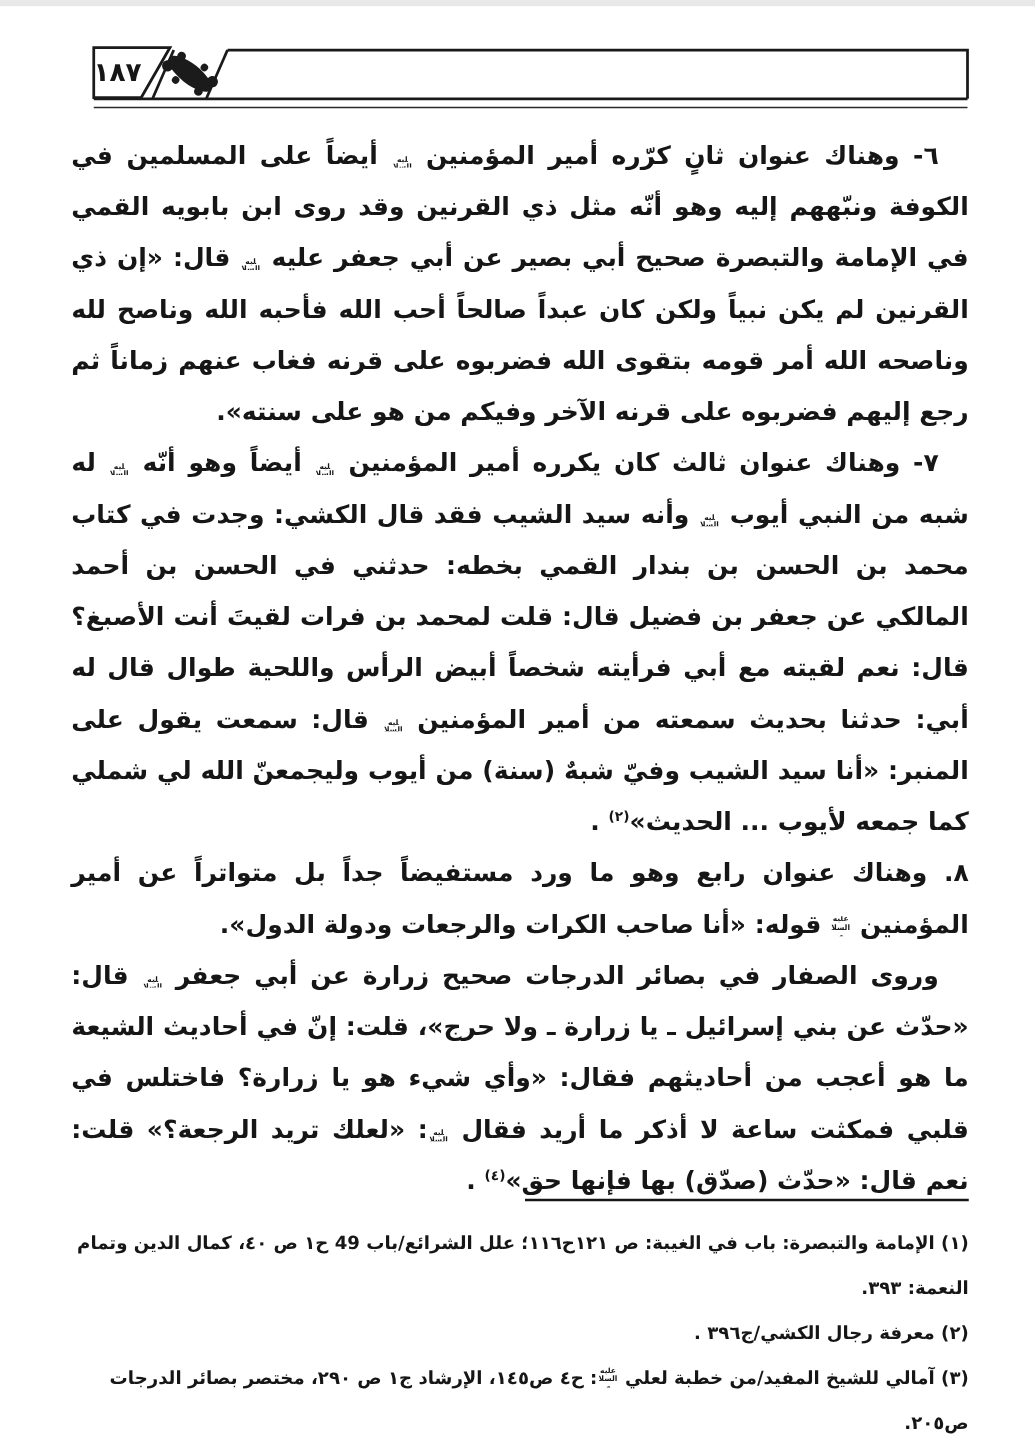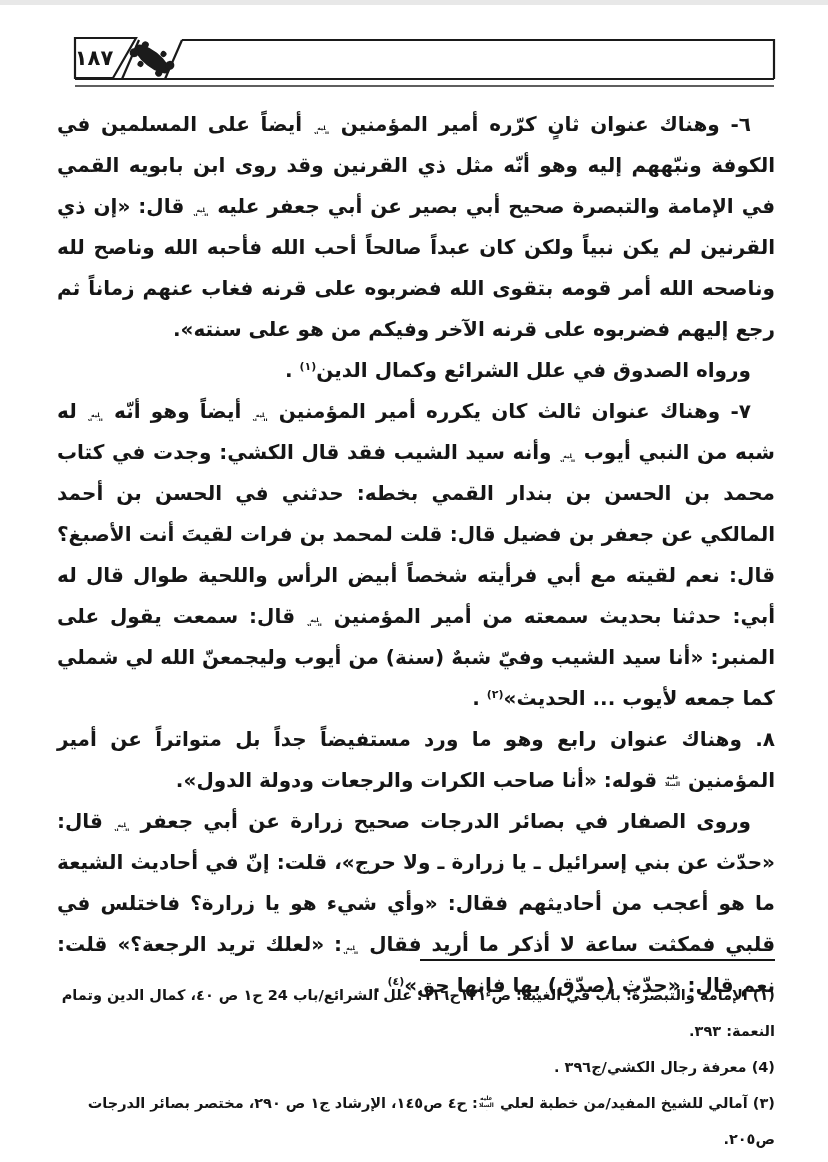--- a/index.html
+++ b/index.html
@@ -83,28 +83,27 @@
 
     <line x1="75" y1="74" x2="774" y2="74" stroke="#1a1a1a" stroke-width="2.2"></line>
     <line x1="75" y1="81" x2="774" y2="81" stroke="#2a2a2a" stroke-width="1.3"></line>
   </svg>
 
   <div class="page-number">١٨٧</div>
 
 
   <div class="body-text">
     <p class="para indent">٦- وهناك عنوان ثانٍ كرّره أمير المؤمنين <span class="honorific">عليه السلام</span> أيضاً على المسلمين في الكوفة ونبّههم إليه وهو أنّه مثل ذي القرنين وقد روى ابن بابويه القمي في الإمامة والتبصرة صحيح أبي بصير عن أبي جعفر عليه <span class="honorific">عليه السلام</span> قال: «إن ذي القرنين لم يكن نبياً ولكن كان عبداً صالحاً أحب الله فأحبه الله وناصح لله وناصحه الله أمر قومه بتقوى الله فضربوه على قرنه فغاب عنهم زماناً ثم رجع إليهم فضربوه على قرنه الآخر وفيكم من هو على سنته».</p>
-    <p class="para indent">ورواه الصدوق في علل الشرائع وكمال الدين<span class="fnref">(١)</span> .</p>
     <p class="para indent">٧- وهناك عنوان ثالث كان يكرره أمير المؤمنين <span class="honorific">عليه السلام</span> أيضاً وهو أنّه <span class="honorific">عليه السلام</span> له شبه من النبي أيوب <span class="honorific">عليه السلام</span> وأنه سيد الشيب فقد قال الكشي: وجدت في كتاب محمد بن الحسن بن بندار القمي بخطه: حدثني في الحسن بن أحمد المالكي عن جعفر بن فضيل قال: قلت لمحمد بن فرات لقيتَ أنت الأصبغ؟ قال: نعم لقيته مع أبي فرأيته شخصاً أبيض الرأس واللحية طوال قال له أبي: حدثنا بحديث سمعته من أمير المؤمنين <span class="honorific">عليه السلام</span> قال: سمعت يقول على المنبر: «أنا سيد الشيب وفيّ شبهٌ (سنة) من أيوب وليجمعنّ الله لي شملي كما جمعه لأيوب ... الحديث»<span class="fnref">(٢)</span> .</p>
     <p class="para">٨. وهناك عنوان رابع وهو ما ورد مستفيضاً جداً بل متواتراً عن أمير المؤمنين <span class="honorific">عليه السلام</span> قوله: «أنا صاحب الكرات والرجعات ودولة الدول».</p>
     <p class="para indent">وروى الصفار في بصائر الدرجات صحيح زرارة عن أبي جعفر <span class="honorific">عليه السلام</span> قال: «حدّث عن بني إسرائيل ـ يا زرارة ـ ولا حرج»، قلت: إنّ في أحاديث الشيعة ما هو أعجب من أحاديثهم فقال: «وأي شيء هو يا زرارة؟ فاختلس في قلبي فمكثت ساعة لا أذكر ما أريد فقال <span class="honorific">عليه السلام</span>: «لعلك تريد الرجعة؟» قلت: نعم قال: «حدّث (صدّق) بها فإنها حق»<span class="fnref">(٤)</span> .</p>
   </div>
 
   <div class="footnote-sep"></div>
 
   <div class="footnotes">
-    <div class="footnote">(١) الإمامة والتبصرة: باب في الغيبة: ص ١٢١ح١١٦؛ علل الشرائع/باب 24 ح١ ص ٤٠، كمال الدين وتمام النعمة: ٣٩٣.</div>
-    <div class="footnote">(4) معرفة رجال الكشي/ج٣٩٦ .</div>
+    <div class="footnote">(١) الإمامة والتبصرة: باب في الغيبة: ص ١٢١ح١١٦؛ علل الشرائع/باب 49 ح١ ص ٤٠، كمال الدين وتمام النعمة: ٣٩٣.</div>
+    <div class="footnote">(٢) معرفة رجال الكشي/ج٣٩٦ .</div>
     <div class="footnote">(٣) آمالي للشيخ المفيد/من خطبة لعلي <span class="honorific">عليه السلام</span>: ح٤ ص١٤٥، الإرشاد ج١ ص ٢٩٠، مختصر بصائر الدرجات ص٢٠٥.</div>
     <div class="footnote">(٤) ولفظ الرجعة في الحديث كما في كتاب الإيقاظ للحر /١٣٤ من نسخة بصائر الصفار لديه ولكن <span class="cont-arrow">⇐</span></div>
   </div>
 
 </div>
 
 </body></html>

